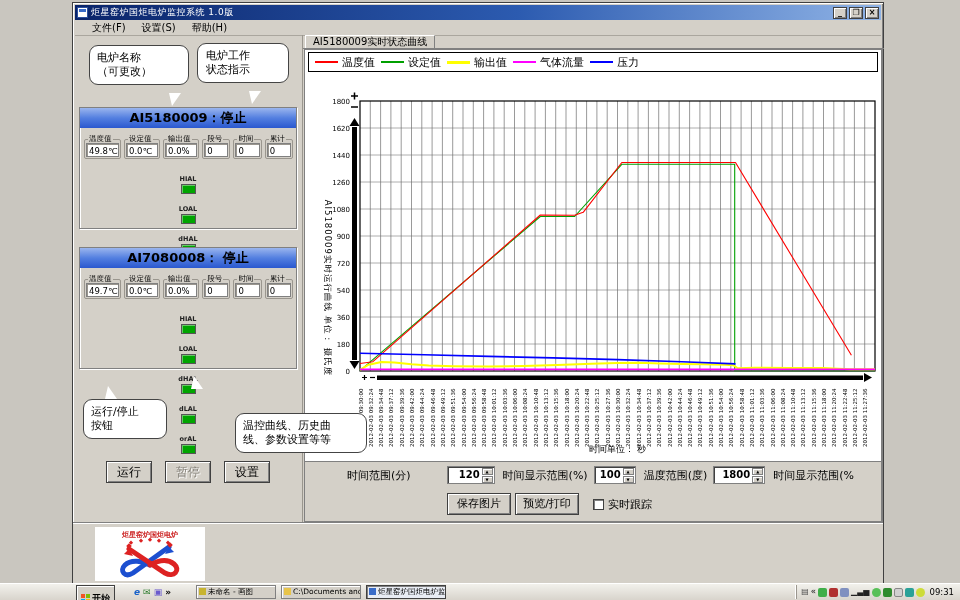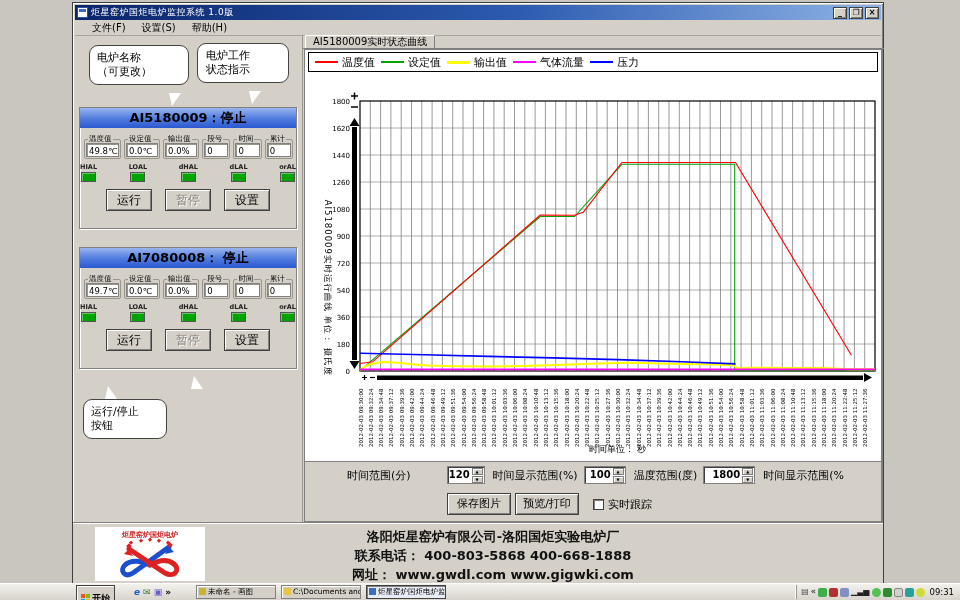--- a/index.html
+++ b/index.html
@@ -37,21 +37,21 @@
   .dev-panel { position:absolute; left:6px; width:218px; height:122px; background:#d4d0c8;
                border:1px solid #808080; box-shadow: inset 1px 1px 0 #fff, 1px 1px 0 #fff; }
   .dev-header { height:20px; background:linear-gradient(180deg,#9ab5ee 0%,#537fe0 50%,#2a58cf 100%);
                 color:#000; font-weight:bold; font-size:13px; text-align:center; line-height:20px; }
   .dev-fields { display:flex; gap:3px; padding:8px 3px 2px 4px; }
   .fld { position:relative; border:1px solid #9a968e; border-radius:2px; padding:3px 1px 1px 1px; margin-top:3px; }
   .fld-label { position:absolute; top:-5px; left:3px; background:#d4d0c8; font-size:7.5px; line-height:8px; padding:0 1px; white-space:nowrap; }
   .fld-box { background:#fff; border:1px solid #808080; box-shadow: inset 1px 1px 0 #9a968e;
              height:14px; font-size:8.5px; line-height:12px; padding:1px 2px; color:#000; }
   .w38 { width:37px; } .w30 { width:29px; }
-  .led-row { display:flex; justify-content:space-between; gap:11px; margin-top:2px; }
+  .led-row { display:flex; justify-content:flex-end; gap:11px; margin-top:14px;flex-direction:column; }
   .led { display:flex; flex-direction:column; align-items:center; }
   .led-label { font-size:6.5px; font-weight:bold; color:#222; }
   .led-box { width:15px; height:10px; background:#00a400; border:1px solid #555;
              box-shadow: inset 1px 1px 0 rgba(255,255,255,.4); margin-top:1px; }
   .dev-btns { display:flex; justify-content:center; gap:13px; margin-top:7px; }
   .btn { width:46px; height:22px; background:#d4d0c8; border:1px solid #404040;
          box-shadow: inset 1px 1px 0 #fff, inset -1px -1px 0 #808080;
          font-size:12px; text-align:center; line-height:20px; color:#000; }
   .btn.disabled { color:#848078; text-shadow:1px 1px 0 #fff; }
 
@@ -259,20 +259,22 @@
         <div class="btn disabled">暂停</div>
         <div class="btn">设置</div>
       </div>
     </div>
 
     <div class="tail tail-up" style="left:32px; top:383px;"></div>
     <div class="callout" style="left:10px; top:396px; width:84px;">运行/停止
 按钮</div>
     <div class="tail tail-up" style="left:118px; top:373px;"></div>
     <div class="tail tail-up" style="left:238px; top:397px;"></div>
+    <div class="callout" style="left:162px; top:410px; width:132px;">温控曲线、历史曲
+线、参数设置等等</div>
 
     <div id="chart-region">
       <div class="tabstrip-line"></div>
       <div class="tab">AI5180009实时状态曲线</div>
 
       <div id="chart-panel">
         <div id="legend-box">
             <span class="leg-item">
               <span class="leg-dash" style="background: rgb(255, 0, 0);"></span>
               <span class="leg-lbl">温度值</span>
@@ -441,21 +443,21 @@
             <polygon points="567,303.5 559,299 559,308" stroke="none"></polygon>
           </g>
         </svg>
 
         <div class="y-title">AI5180009实时运行曲线 单位： 摄氏度</div>
       </div>
 
       <div id="controls">
         <div class="ctl-row1">
           <span class="ctl-label">时间范围(分)</span>
-          <span class="spin" style="width:38px;margin-left:36px;">
+          <span class="spin" style="width:48px;margin-left:36px;">
             <span class="spin-val">120</span>
             <span class="spin-btns">
                 <span class="spin-b">▲</span>
                 <span class="spin-b">▼</span>
               </span>
           </span>
           <span class="ctl-label">时间显示范围(%)</span>
           <span class="spin" style="width:42px;">
             <span class="spin-val">100</span>
             <span class="spin-btns">
@@ -494,25 +496,20 @@
             <rect x="72" y="14" width="3" height="3" transform="rotate(45 73 15)"></rect>
           </g>
           <path d="M74,20 L38,46 C30,51 24,44 30,38 C36,32 48,34 55,38" stroke="#1c4fd0" stroke-width="5" fill="none" stroke-linecap="round"></path>
           <path d="M34,22 L70,46 C79,51 86,43 79,37 C72,31 62,34 55,38" stroke="#dd2222" stroke-width="5" fill="none" stroke-linecap="round"></path>
           <polygon points="74,20 70,27 79,25" fill="#1c4fd0"></polygon>
           <polygon points="34,22 38,29 29,27" fill="#dd2222"></polygon>
           <rect x="73" y="16" width="4" height="4" transform="rotate(45 75 18)" fill="#dd2222"></rect>
           <rect x="32" y="17" width="4" height="4" transform="rotate(45 34 19)" fill="#dd2222"></rect>
         </svg>
       </div>
-      <div id="footer-text">
-        <div>洛阳炬星窑炉有限公司-洛阳国炬实验电炉厂</div>
-        <div>联系电话： 400-803-5868 400-668-1888</div>
-        <div>网址： www.gwdl.com  www.gigwki.com</div>
-      </div>
     </div>
   </div>
 
   <div id="taskbar">
     <div class="start-btn">
       <span class="winflag">
         <i style="background:#f35325"></i>
           <i style="background:#81bc06"></i>
           <i style="background:#05a6f0"></i>
           <i style="background:#ffba08"></i>

